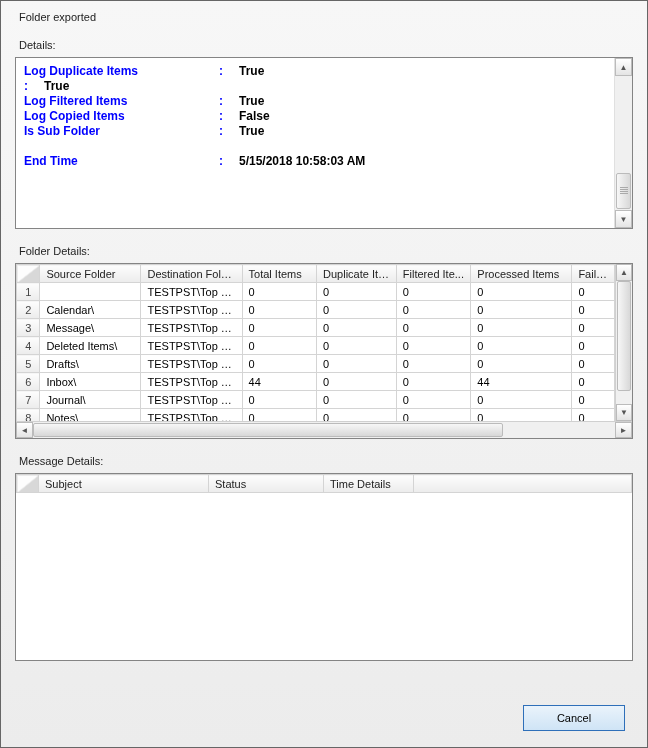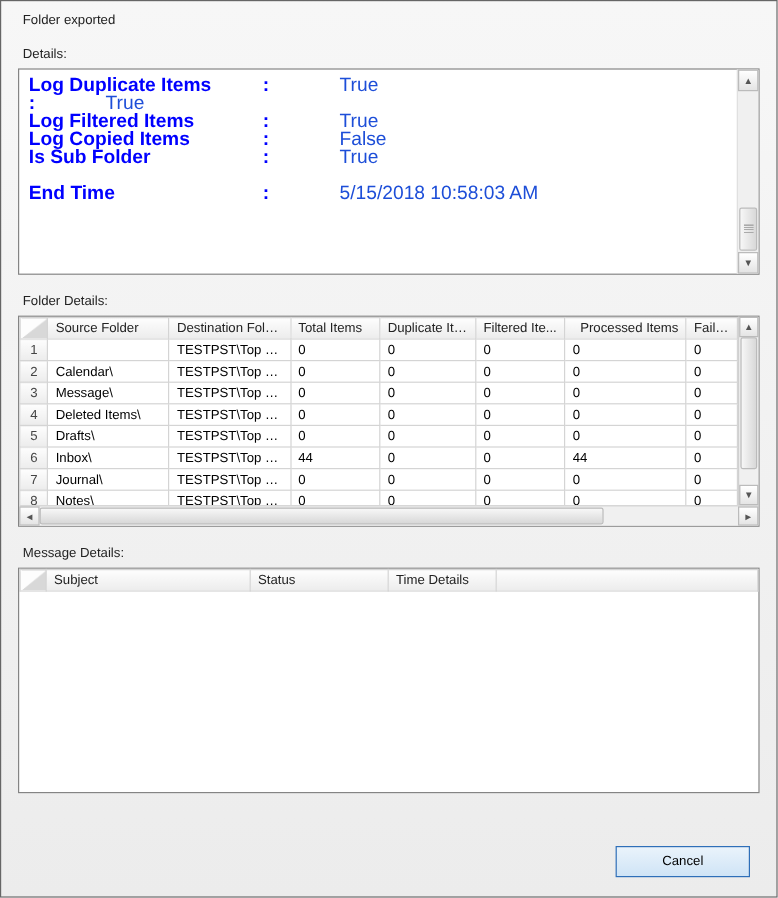--- a/index.html
+++ b/index.html
@@ -38,26 +38,26 @@
     border: 1px solid #848484;
     background: #fff;
     height: 172px;
     position: relative;
     display: flex;
   }
   .details-content {
     flex: 1;
     padding: 6px 8px;
     font-family: Arial, sans-serif;
-    font-size: 16px;
+    font-size: 12px;
   }
   .details-row { display: flex; line-height: 15px; }
   .details-row .label { width: 195px; color: #0000ff; font-weight: bold; }
   .details-row .colon { width: 20px; color: #0000ff; font-weight: bold; }
-  .details-row .value { color: #1d4ed8; font-weight: normal; margin-left: 44px; }
+  .details-row .value { color: #000000; font-weight: bold; }
   .details-scrollbar {
     width: 18px;
     border-left: 1px solid #e0e0e0;
     background: #f0f0f0;
     display: flex;
     flex-direction: column;
   }
   .sb-btn {
     height: 18px;
     background: linear-gradient(to bottom, #fff, #e4e4e4);
@@ -123,21 +123,21 @@
     color: #444;
   }
   .rownum-th {
     background: linear-gradient(to bottom right, #fdfdfd 49%, #d8d8d8 51%);
   }
   .folder-grid .col-src { width: 95px; }
   .folder-grid .col-dst { width: 95px; }
   .folder-grid .col-tot { width: 70px; }
   .folder-grid .col-dup { width: 75px; }
   .folder-grid .col-fil { width: 70px; }
-  .folder-grid .col-pro { width: 95px; text-align: right; }
+  .folder-grid .col-pro { width: 95px; }
   .folder-grid .col-fai { width: 40px; }
 
   .message-grid .col-subj { width: 170px; }
   .message-grid .col-stat { width: 115px; }
   .message-grid .col-err  { width: 90px; }
   .message-grid .col-rest { }
 
   
   .hscroll {
     position: absolute;
@@ -188,21 +188,21 @@
     border: 1px solid #bbb;
     border-radius: 2px;
   }
 
   .button-row {
     position: absolute;
     right: 22px;
     bottom: 16px;
   }
   button.cancel {
-    width: 112px;
+    width: 102px;
     height: 26px;
     background: linear-gradient(to bottom, #eaf3fb, #cfe4f6);
     border: 1px solid #2e6fb9;
     font-family: Tahoma, "Segoe UI", Arial, sans-serif;
     font-size: 11px;
     color: #000;
     cursor: pointer;
   }
 </style>
 </head>

